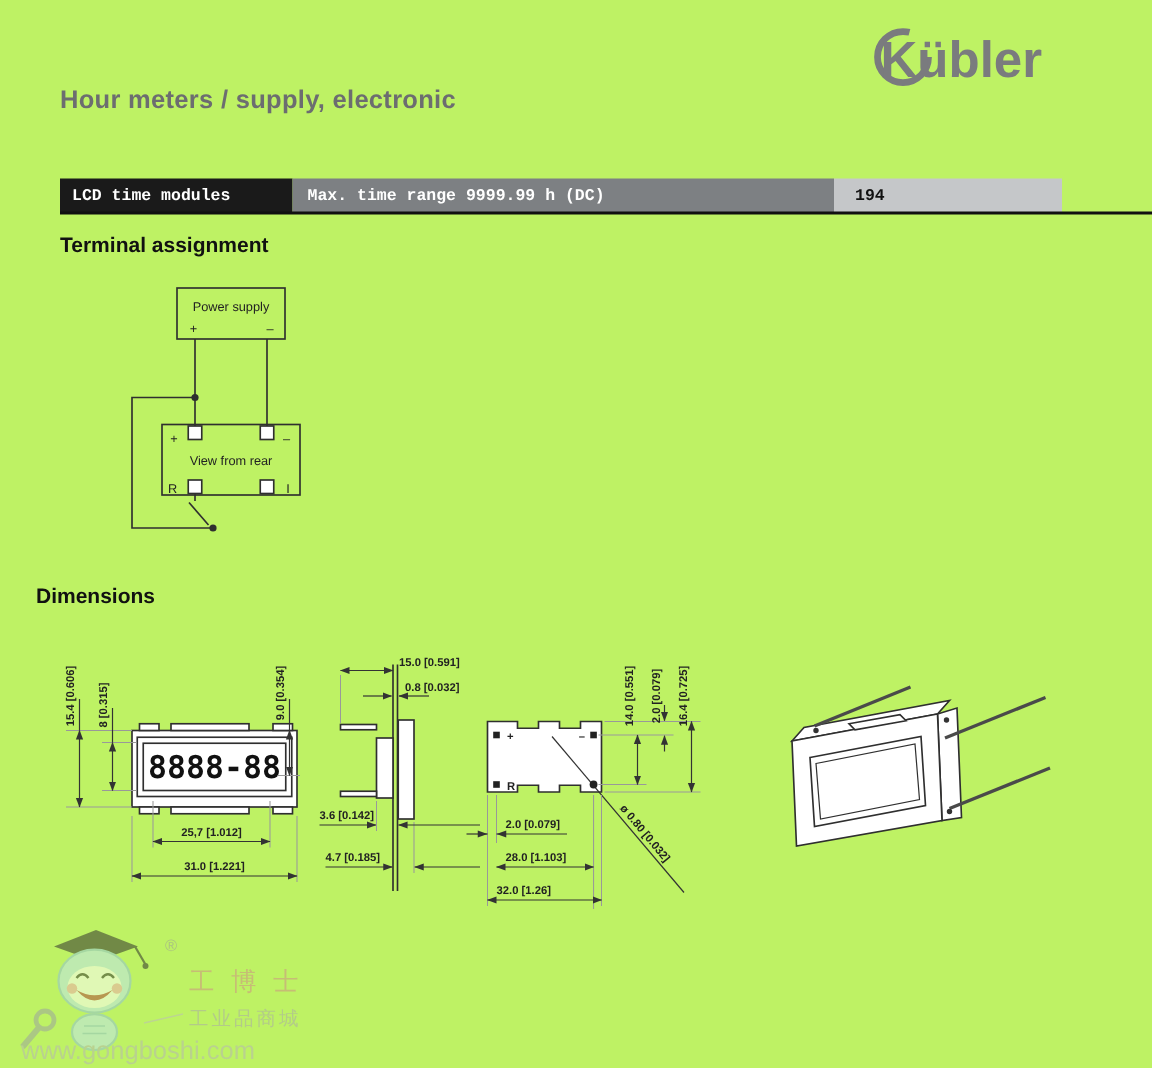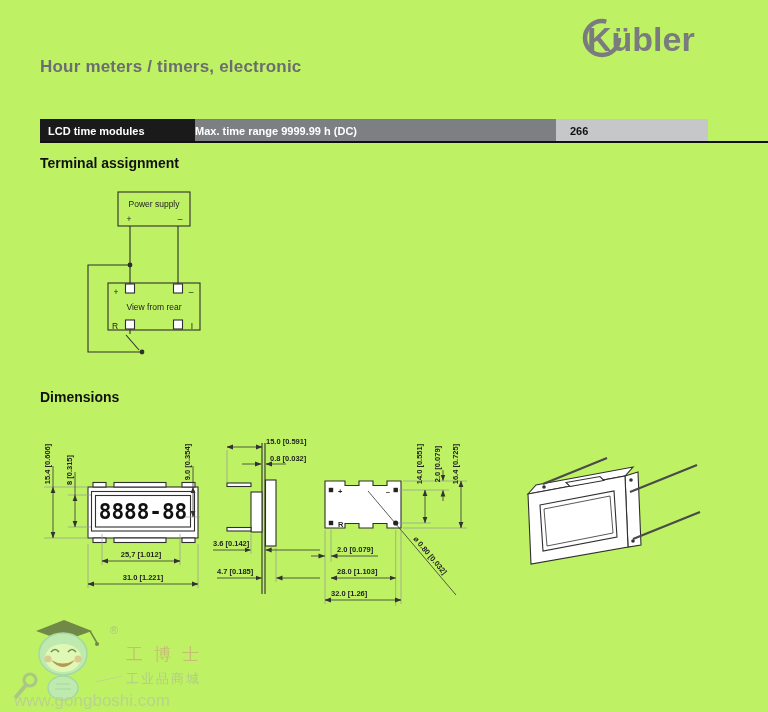--- a/index.html
+++ b/index.html
@@ -1,23 +1,23 @@
 <!DOCTYPE html>
 <html><head>
 <meta charset="utf-8">
 <style>
   html,body{margin:0;padding:0;background:#fff;}
   #canvas{position:relative;width:768px;height:712px;background:#bef264;overflow:hidden;
           font-family:"Liberation Sans",sans-serif;}
   .abs{position:absolute;}
   .title{left:40px;top:57px;font-size:17px;font-weight:bold;color:#6c6d70;letter-spacing:.2px;}
-  .bar{left:40px;top:119px;width:668px;height:23px;display:flex;}
+  .bar{left:40px;top:119px;width:668px;height:23px;display:flex;font-family:Liberation Mono, monospace;}
   .bar .seg{display:flex;align-items:center;box-sizing:border-box;font-size:11px;font-weight:bold;}
   .seg-black{width:155px;background:#1a1a1a;color:#fff;padding-left:8px;}
-  .seg-gray{width:361px;background:#7d8083;color:#fff;}
+  .seg-gray{width:361px;background:#7d8083;color:#fff;padding-left:10px;}
   .seg-light{flex:1;background:#c5c7c9;color:#111;padding-left:14px;}
   .bar-rule{left:40px;top:141px;width:728px;height:2px;background:#111;}
   .sect{font-size:14px;font-weight:bold;color:#111;}
   .dim{font-family:"Liberation Sans",sans-serif;font-size:7.5px;font-weight:bold;fill:#222;}
   .tl{font-family:"Liberation Sans",sans-serif;font-size:8.5px;fill:#222;}
   .lcd{font-family:"DejaVu Sans Mono",monospace;font-size:21px;font-weight:bold;fill:#111;}
   .obj{stroke:#2f2f2f;stroke-width:1.1;fill:none;}
   .objf{stroke:#2f2f2f;stroke-width:1.1;fill:#fff;}
   .ext{stroke:#999;stroke-width:.7;fill:none;}
   .dl{stroke:#333;stroke-width:.8;fill:none;}
@@ -27,26 +27,26 @@
 </head>
 <body>
 
 <div id="canvas">
 
   <svg class="abs" style="left:576px;top:11px" width="150" height="50">
     <circle cx="26" cy="27" r="17" fill="none" stroke="#7a7b7e" stroke-width="4.5" stroke-dasharray="84 30"></circle>
     <text x="11" y="40" font-family="Liberation Sans, sans-serif" font-size="34" font-weight="bold" fill="#7a7b7e">Kübler</text>
   </svg>
 
-  <div class="abs title">Hour meters / timers, electronic</div>
+  <div class="abs title">Hour meters / supply, electronic</div>
 
   <div class="abs bar">
     <div class="seg seg-black">LCD time modules</div>
     <div class="seg seg-gray">Max. time range 9999.99 h (DC)</div>
-    <div class="seg seg-light">266</div>
+    <div class="seg seg-light">194</div>
   </div>
   <div class="abs bar-rule"></div>
 
   <div class="abs sect" style="left:40px;top:155px">Terminal assignment</div>
 
   <svg class="abs" style="left:80px;top:185px" width="230" height="185">
     <g>
       <rect x="38" y="7" width="72" height="34" class="obj"></rect>
       <text x="74" y="22" class="tl" text-anchor="middle">Power supply</text>
       <text x="49" y="37" class="tl" text-anchor="middle">+</text>
@@ -68,21 +68,21 @@
       <rect x="45.5" y="135" width="9" height="9" class="objf"></rect>
       <rect x="93.5" y="135" width="9" height="9" class="objf"></rect>
       <text x="36" y="110" class="tl" text-anchor="middle">+</text>
       <text x="111" y="110" class="tl" text-anchor="middle">–</text>
       <text x="35" y="143.5" class="tl" text-anchor="middle">R</text>
       <text x="112" y="143.5" class="tl" text-anchor="middle">I</text>
       <text x="74" y="125" class="tl" text-anchor="middle">View from rear</text>
     </g>
   </svg>
 
-  <div class="abs sect" style="left:40px;top:389px">Dimensions</div>
+  <div class="abs sect" style="left:24px;top:389px">Dimensions</div>
 
   <svg class="abs" style="left:30px;top:420px" width="710" height="200">
     <defs>
       <marker id="mA" viewBox="0 0 8 8" markerWidth="8" markerHeight="8" refX="7.5" refY="4" orient="auto-start-reverse">
           <path d="M0,1 L8,4 L0,7 Z" fill="#333"></path>
         </marker>
     </defs>
 
     <g>
       <rect x="58" y="67" width="110" height="51" class="objf"></rect>

